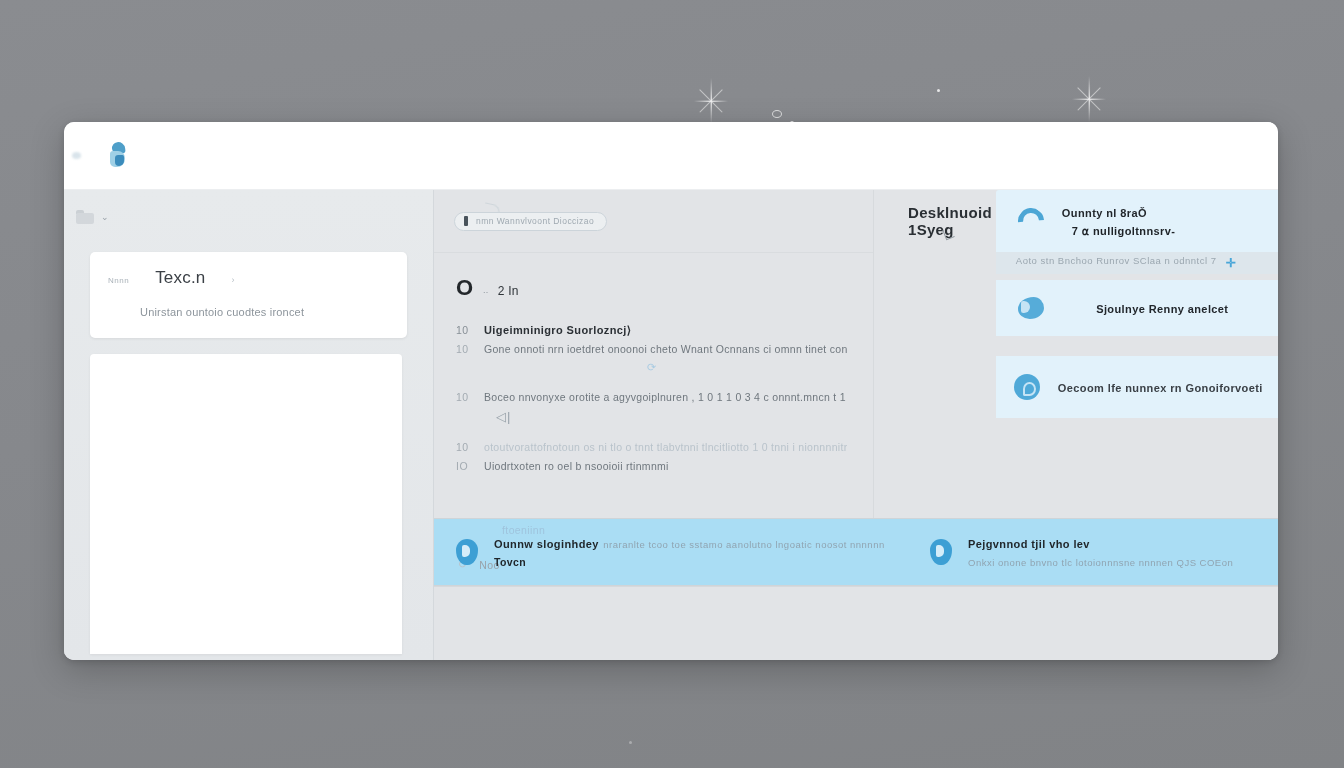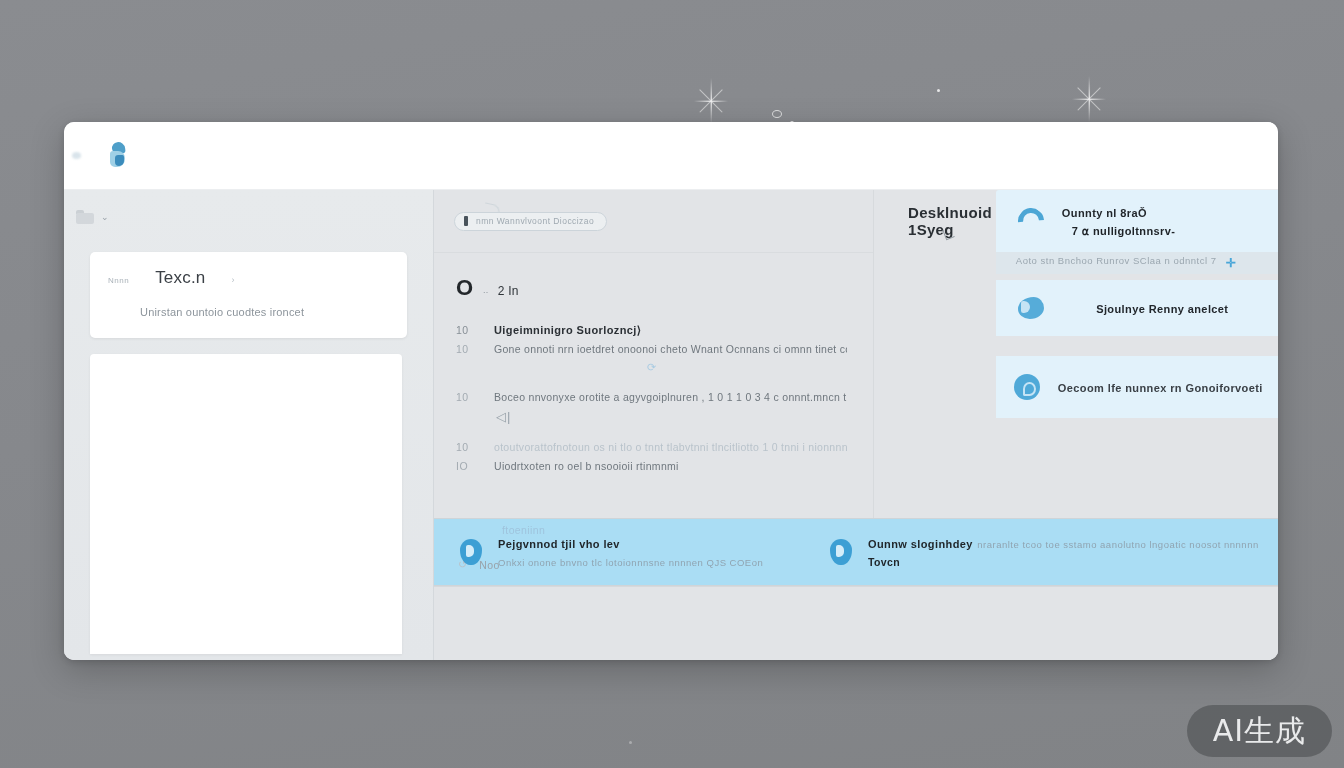--- a/index.html
+++ b/index.html
@@ -297,21 +297,21 @@
   .metric-sep { font-size: 9px; color: #8e969d; }
   .metric-small {
     font-size: 12px;
     color: #2f353a;
     letter-spacing: .3px;
   }
 
   .item-list { margin-top: 22px; }
   .item {
     display: flex;
-    gap: 18px;
+    gap: 8px;
     margin-bottom: 4px;
     filter: blur(.4px);
   }
   .item-num {
     flex: 0 0 20px;
     font-size: 10.5px;
     color: #878f96;
     letter-spacing: .5px;
     padding-top: 1px;
   }
@@ -763,41 +763,40 @@
                 </span>
                 <span class="card-dot"></span>
               </div>
 
             </div>
           </section>
         </div>
 
         <div class="banner">
 
-          <div class="banner-seg s2">
-            <span class="banner-icon">
-              <span class="shape"></span>
-            </span>
-            <span class="banner-text">
-              <span class="banner-title">Pejgvnnod tjil vho  lev</span>
-              <span class="banner-sub2">Onkxi onone bnvno tlc lotoionnnsne nnnnen  QJS COEon</span>
-            </span>
-          </div>
-
           <div class="banner-seg s1">
             <span class="banner-icon">
               <span class="shape"></span>
             </span>
             <span class="banner-text">
               <span class="banner-title">Ounnw sloginhdey</span>
               <span class="banner-sub2">nraranlte tcoo toe sstamo aanolutno lngoatic noosot nnnnnn</span>
               <span class="banner-sub">Tovcn</span>
             </span>
           </div>
+
+          <div class="banner-seg s2">
+            <span class="banner-icon">
+              <span class="shape"></span>
+            </span>
+            <span class="banner-text">
+              <span class="banner-title">Pejgvnnod tjil vho  lev</span>
+              <span class="banner-sub2">Onkxi onone bnvno tlc lotoionnnsne nnnnen  QJS COEon</span>
+            </span>
+          </div>
         </div>
 
         <div class="window-foot"></div>
       </div>
     </div>
   </div>
 
-  <div class="watermark">AI生成</div>
 </div>
 
 </body></html>

